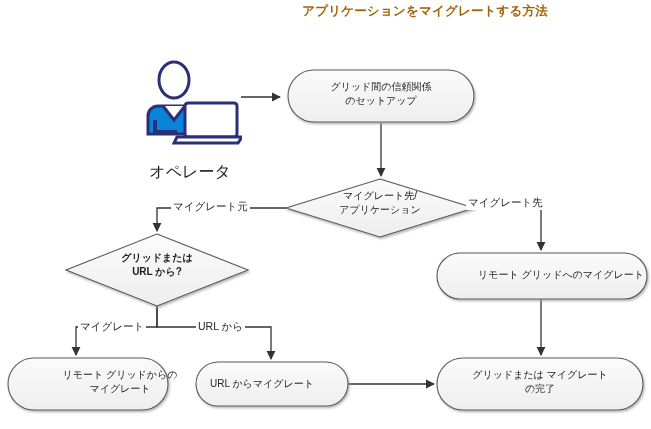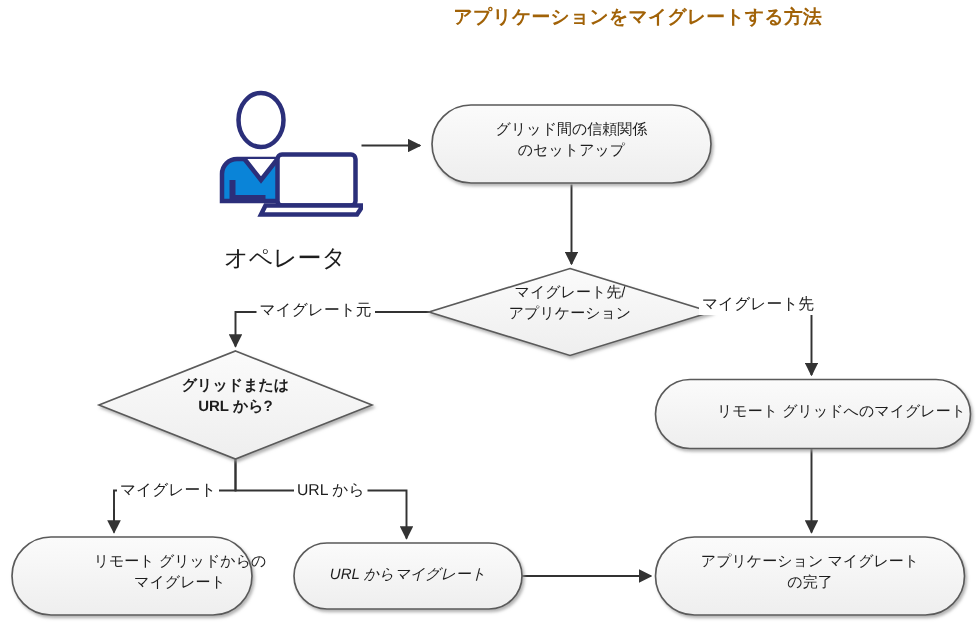--- a/index.html
+++ b/index.html
@@ -150,23 +150,23 @@
 アプリケーション</div>
 
   <div class="node-text" style="left:66px; top:251px; width:182px;font-weight:bold;">グリッドまたは
 URL から?</div>
 
   <div class="node-text" style="left:437px; top:268px; width:248px;">リモート グリッドへのマイグレート</div>
 
   <div class="node-text" style="left:8px; top:368px; width:160px;padding-left:32px;">リモート グリッドからの
 マイグレート</div>
 
-  <div class="node-text" style="left:196px; top:377px; width:152px;font-style:italic;">URL からマイグレート</div>
+  <div class="node-text" style="left:186px; top:377px; width:152px;">URL からマイグレート</div>
 
-  <div class="node-text" style="left:437px; top:368px; width:206px;">アプリケーション マイグレート
+  <div class="node-text" style="left:437px; top:368px; width:206px;">グリッドまたは マイグレート
 の完了</div>
 
   <div class="edge-label" style="left:171px; top:200px;">マイグレート元</div>
 
   <div class="edge-label" style="left:466px; top:196px;">マイグレート先</div>
 
   <div class="edge-label" style="left:78px; top:320px;">マイグレート</div>
 
   <div class="edge-label" style="left:196px; top:320px;">URL から</div>
 

